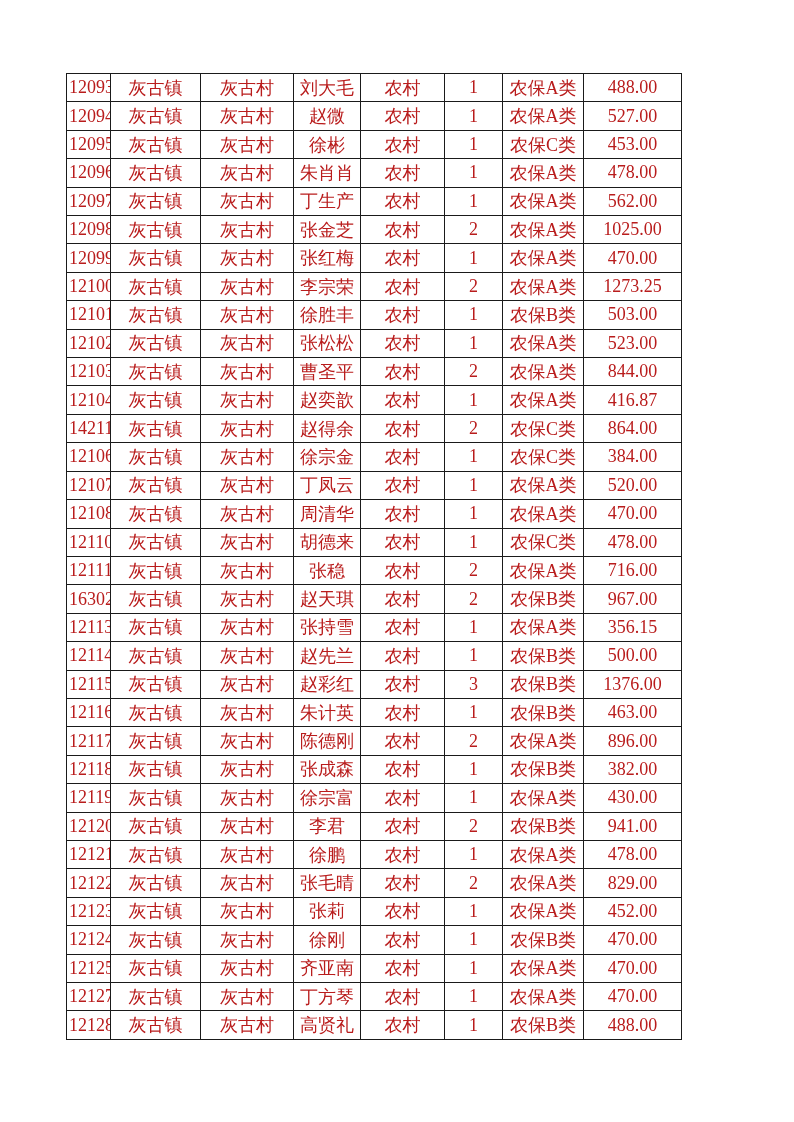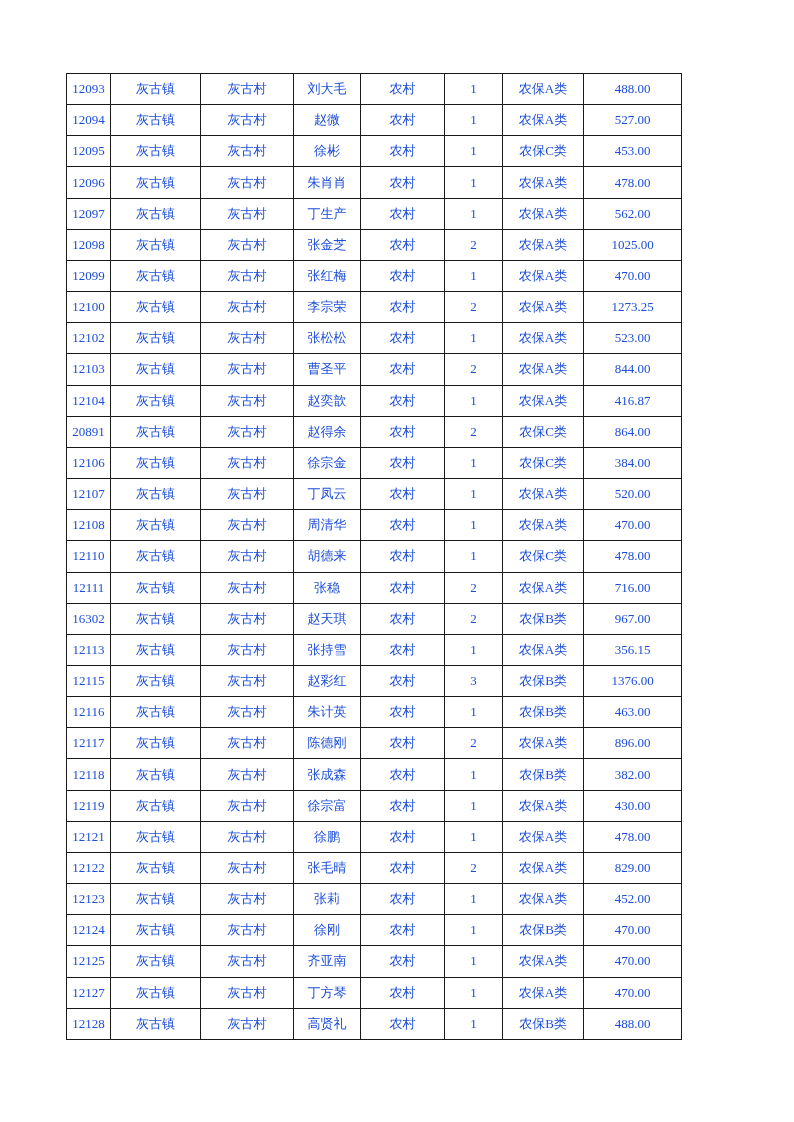--- a/index.html
+++ b/index.html
@@ -16,22 +16,22 @@
   }
   table.grid {
     position: absolute;
     left: 66px;
     top: 73px;
     width: 615px;
     height: 967px;
     border-collapse: collapse;
     table-layout: fixed;
     font-family: "Liberation Serif", "DejaVu Serif", serif;
-    font-size: 13px;
-    color: #1d4ed8;
+    font-size: 18px;
+    color: #b91c1c;
   }
   table.grid td {
     border: 1.5px solid #1a1a1a;
     text-align: center;
     vertical-align: middle;
     padding: 0 2px;
     white-space: nowrap;
     overflow: hidden;
   }
   col.c-id       { width: 44px; }
@@ -133,20 +133,30 @@
     <td>12100</td>
     <td>灰古镇</td>
     <td>灰古村</td>
     <td>李宗荣</td>
     <td>农村</td>
     <td>2</td>
     <td>农保A类</td>
     <td>1273.25</td>
   </tr>
         <tr>
+    <td>12101</td>
+    <td>灰古镇</td>
+    <td>灰古村</td>
+    <td>徐胜丰</td>
+    <td>农村</td>
+    <td>1</td>
+    <td>农保B类</td>
+    <td>503.00</td>
+  </tr>
+        <tr>
     <td>12102</td>
     <td>灰古镇</td>
     <td>灰古村</td>
     <td>张松松</td>
     <td>农村</td>
     <td>1</td>
     <td>农保A类</td>
     <td>523.00</td>
   </tr>
         <tr>
@@ -163,21 +173,21 @@
     <td>12104</td>
     <td>灰古镇</td>
     <td>灰古村</td>
     <td>赵奕歆</td>
     <td>农村</td>
     <td>1</td>
     <td>农保A类</td>
     <td>416.87</td>
   </tr>
         <tr>
-    <td>20891</td>
+    <td>14211</td>
     <td>灰古镇</td>
     <td>灰古村</td>
     <td>赵得余</td>
     <td>农村</td>
     <td>2</td>
     <td>农保C类</td>
     <td>864.00</td>
   </tr>
         <tr>
     <td>12106</td>
@@ -243,20 +253,30 @@
     <td>12113</td>
     <td>灰古镇</td>
     <td>灰古村</td>
     <td>张持雪</td>
     <td>农村</td>
     <td>1</td>
     <td>农保A类</td>
     <td>356.15</td>
   </tr>
         <tr>
+    <td>12114</td>
+    <td>灰古镇</td>
+    <td>灰古村</td>
+    <td>赵先兰</td>
+    <td>农村</td>
+    <td>1</td>
+    <td>农保B类</td>
+    <td>500.00</td>
+  </tr>
+        <tr>
     <td>12115</td>
     <td>灰古镇</td>
     <td>灰古村</td>
     <td>赵彩红</td>
     <td>农村</td>
     <td>3</td>
     <td>农保B类</td>
     <td>1376.00</td>
   </tr>
         <tr>
@@ -291,20 +311,30 @@
   </tr>
         <tr>
     <td>12119</td>
     <td>灰古镇</td>
     <td>灰古村</td>
     <td>徐宗富</td>
     <td>农村</td>
     <td>1</td>
     <td>农保A类</td>
     <td>430.00</td>
+  </tr>
+        <tr>
+    <td>12120</td>
+    <td>灰古镇</td>
+    <td>灰古村</td>
+    <td>李君</td>
+    <td>农村</td>
+    <td>2</td>
+    <td>农保B类</td>
+    <td>941.00</td>
   </tr>
         <tr>
     <td>12121</td>
     <td>灰古镇</td>
     <td>灰古村</td>
     <td>徐鹏</td>
     <td>农村</td>
     <td>1</td>
     <td>农保A类</td>
     <td>478.00</td>

